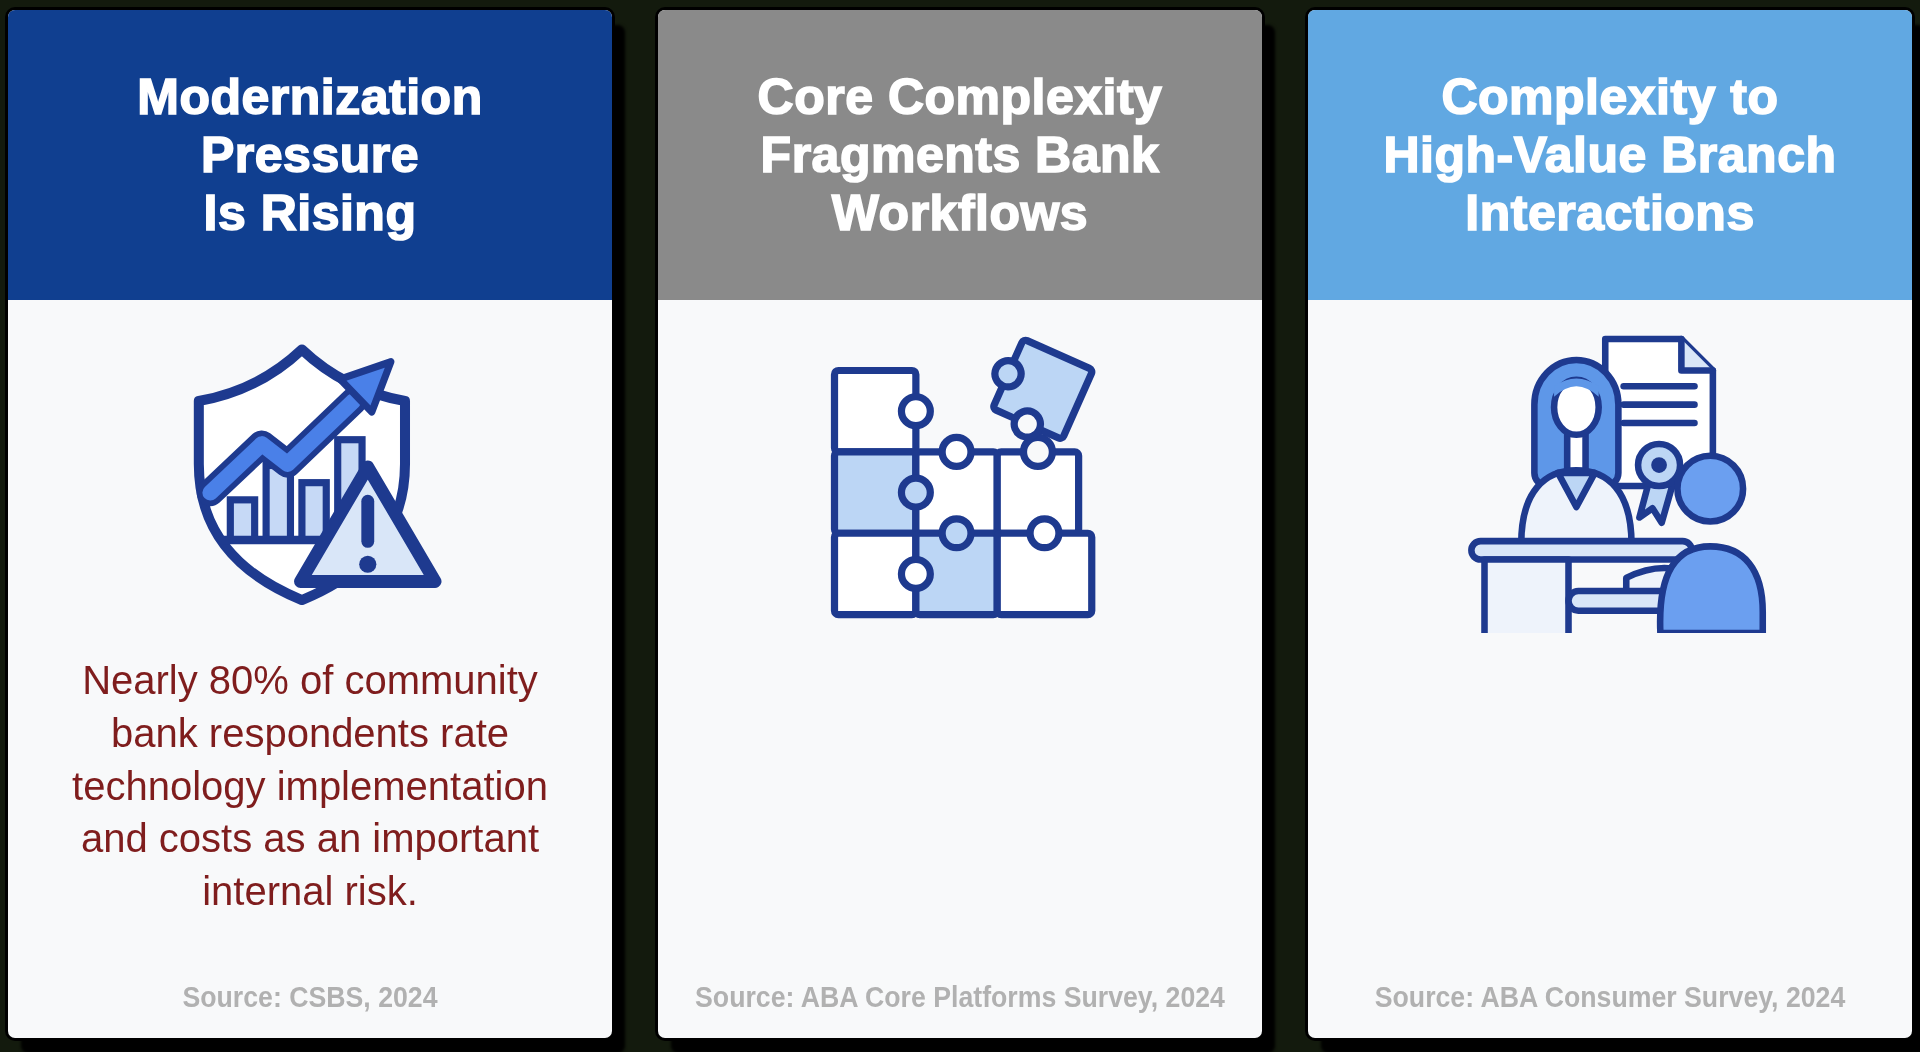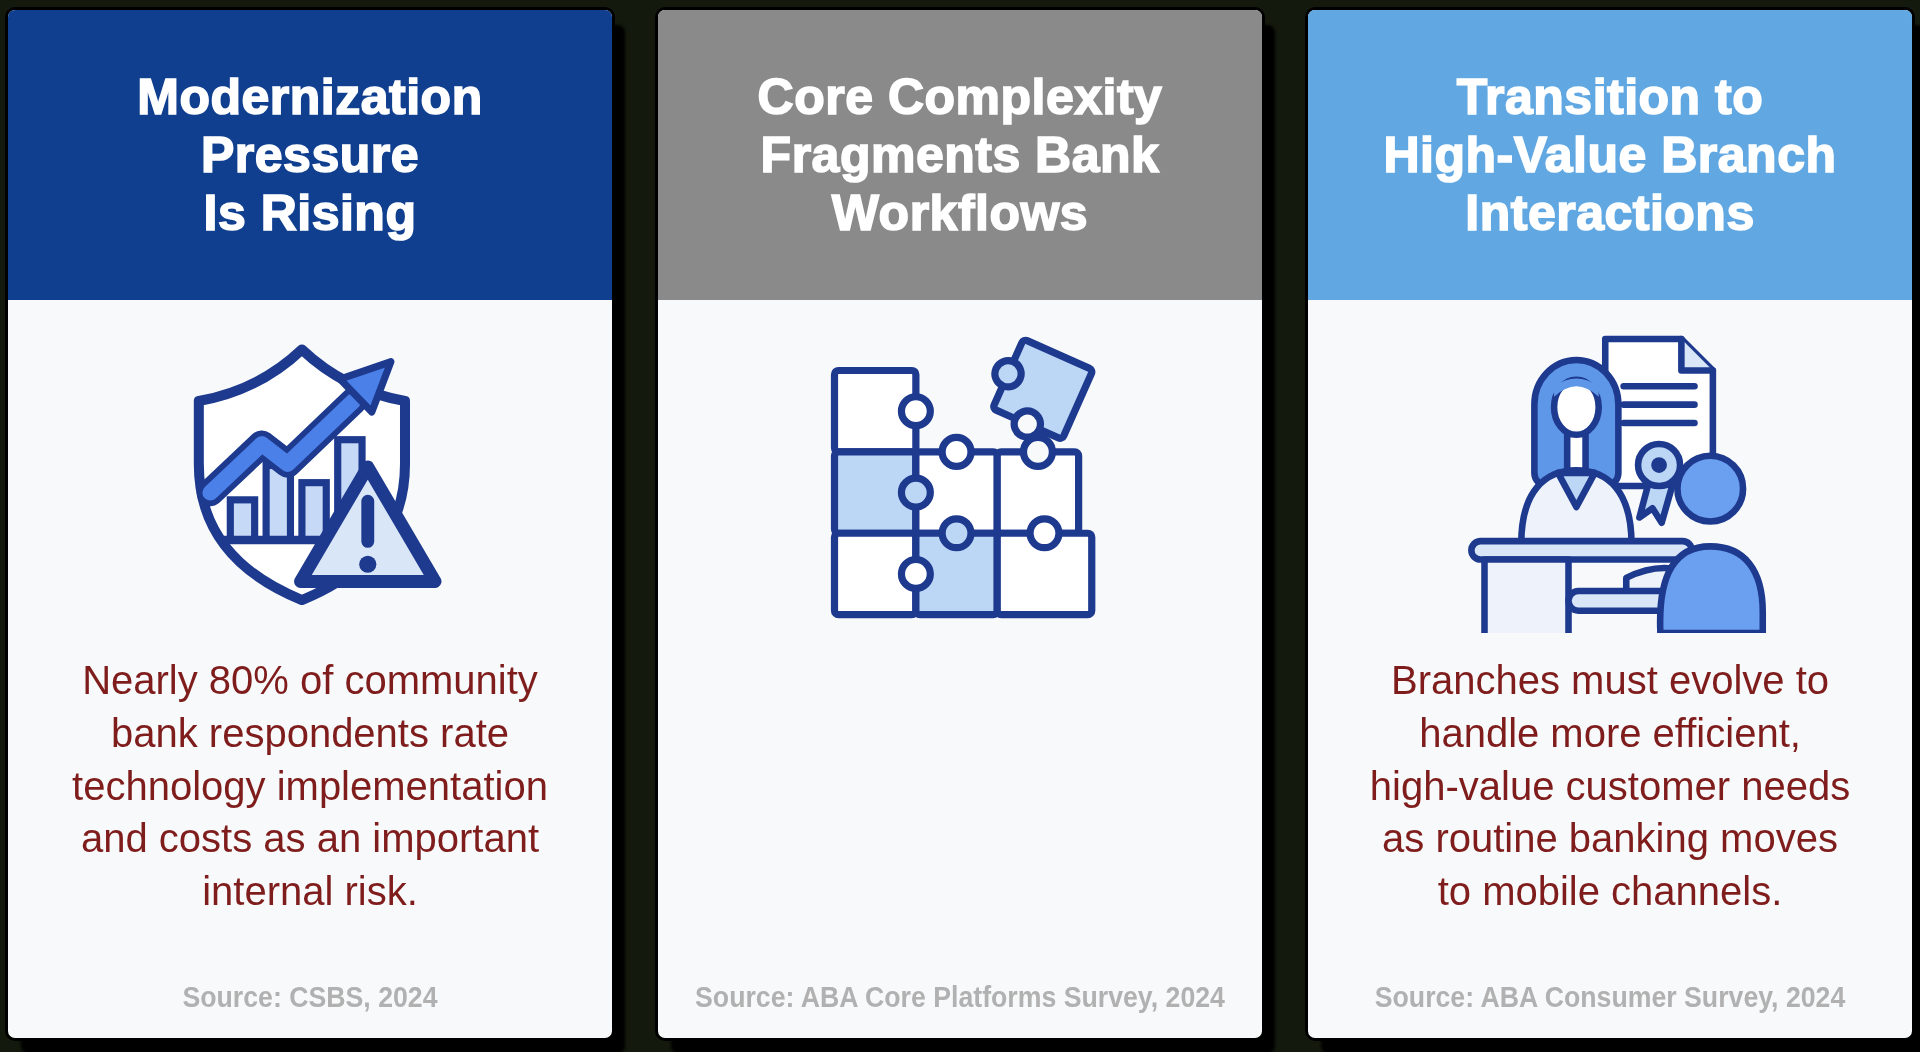--- a/index.html
+++ b/index.html
@@ -125,21 +125,21 @@
             <circle cx="29" cy="58" r="10" fill="#f8f9fa"></circle>
           </g>
         </g>
       </svg>
     </div>
     <div class="card-source">Source: ABA Core Platforms Survey, 2024</div>
   </div>
 
   <div class="card">
     <div class="card-header" style="background-color: rgb(97, 168, 226);">
-      <div class="header-title">Transition to
+      <div class="header-title">Complexity to
 High-Value Branch
 Interactions</div>
     </div>
     <div class="icon-wrap">
       <svg class="icon" viewBox="0 0 240 240">
         <g stroke="#1e3a8f" stroke-width="5" stroke-linejoin="round" stroke-linecap="round">
 
           <path d="M116 16 h58 l24 24 v88 h-82 z" fill="#ffffff"></path>
           <path d="M174 16 v24 h24" fill="#d9e6f8"></path>
           <line x1="130" y1="52" x2="184" y2="52"></line>
@@ -163,21 +163,16 @@
           <path d="M24 184 h64 v72 h-64 z" fill="#eef3fb"></path>
 
           <path d="M132 198 q28 -14 52 -2 l-4 16 h-48 z" fill="#eef3fb"></path>
           <rect x="88" y="208" width="130" height="15" rx="7.5" fill="#d9e6f8"></rect>
 
           <circle cx="196" cy="130" r="25" fill="#6b9ff0"></circle>
           <path d="M158 240 c-2 -46 12 -66 38 -66 c26 0 40 18 40 50 v16 z" fill="#6b9ff0"></path>
         </g>
       </svg>
     </div>
-    <div class="card-body">Branches must evolve to
-handle more efficient,
-high-value customer needs
-as routine banking moves
-to mobile channels.</div>
     <div class="card-source">Source: ABA Consumer Survey, 2024</div>
   </div>
 
 </div>
 
 </body></html>

